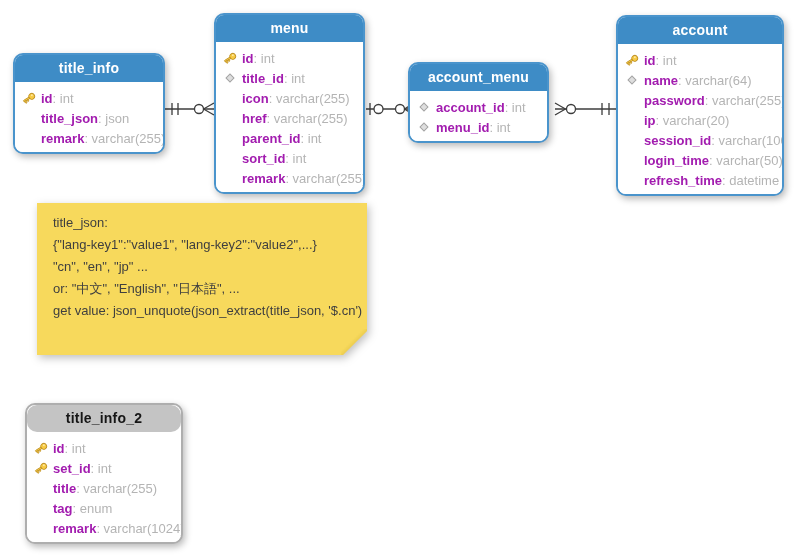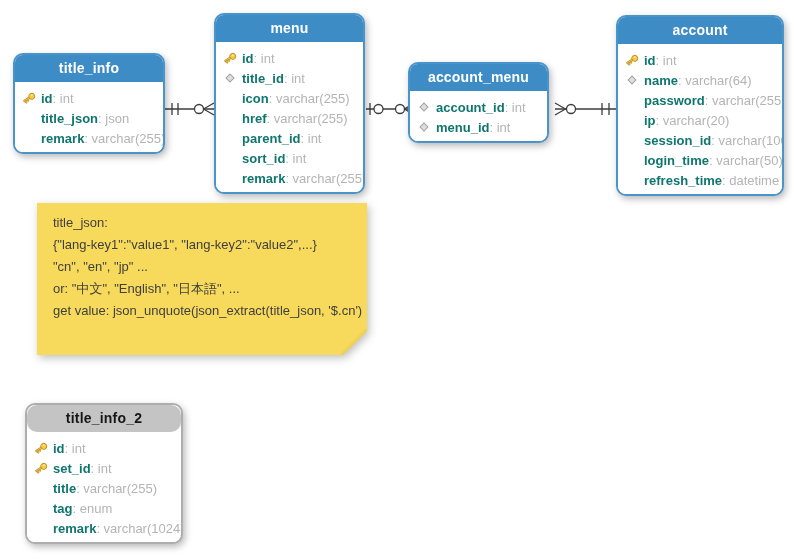--- a/index.html
+++ b/index.html
@@ -41,21 +41,21 @@
     white-space: nowrap;
     font-size: 13px;
   }
   .tbl-row .icn {
     width: 19px;
     flex: 0 0 19px;
     display: inline-flex;
     align-items: center;
     justify-content: flex-start;
   }
-  .tbl-row .cname { color: #0f766e; font-weight: bold; }
+  .tbl-row .cname { color: #a21caf; font-weight: bold; }
   .tbl-row .ctype { color: #b4b4b4; font-weight: normal; }
   
   #t0 { left: 13px;  top: 53px;  width: 152px; }
   #t1 { left: 214px; top: 13px;  width: 151px; }
   #t2 { left: 408px; top: 62px;  width: 141px; }
   #t3 { left: 616px; top: 15px;  width: 168px; }
   #t4 { left: 25px;  top: 403px; width: 158px; }
   
   #connector-layer {
     position: absolute;

